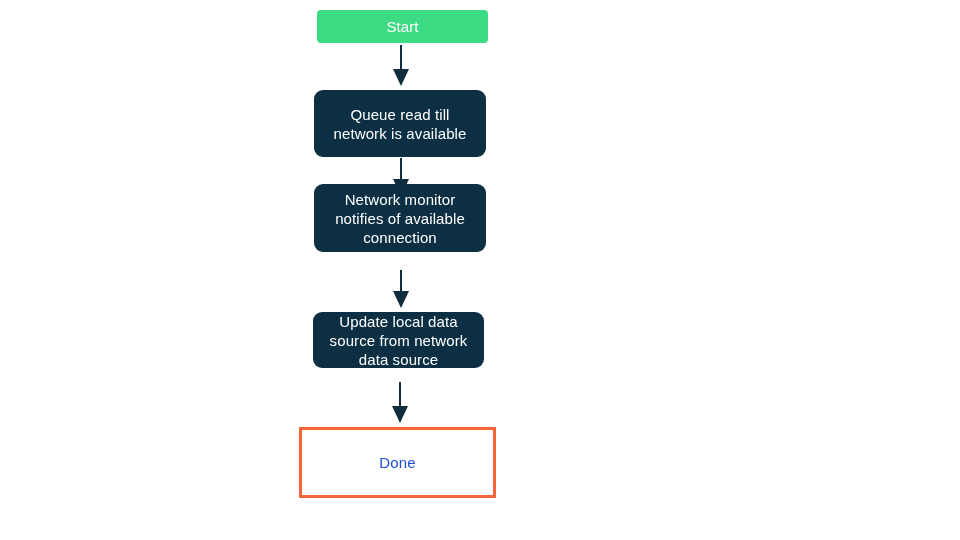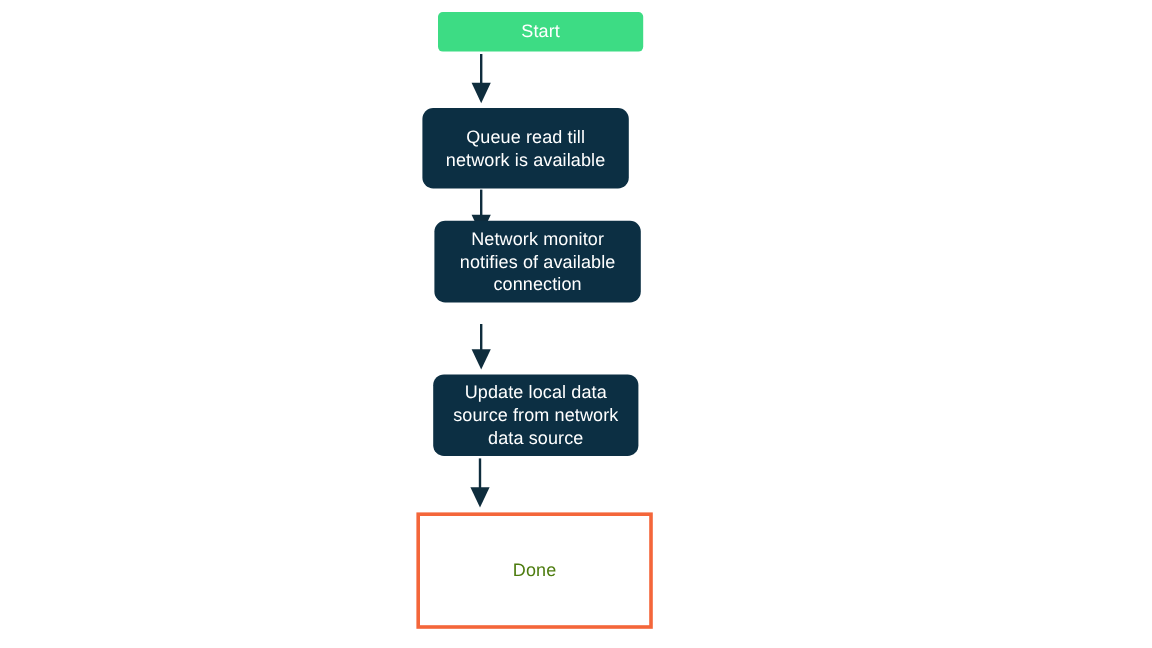--- a/index.html
+++ b/index.html
@@ -28,21 +28,20 @@
     position: absolute;
     box-sizing: border-box;
     display: flex;
     align-items: center;
     justify-content: center;
     text-align: center;
     font-size: 15px;
     line-height: 19px;
     letter-spacing: 0.1px;
     white-space: pre-line;
-    margin-left: 48px;
   }
 
   
   .node--start {
     left: 317px;
     top: 10px;
     width: 171px;
     height: 33px;
     background: #3ddc84;
     color: #ffffff;
@@ -50,47 +49,47 @@
     font-size: 15px;
   }
 
   
   .node--process {
     background: #0c2f43;
     color: #ffffff;
     border-radius: 9px;
   }
   .node--p1 {
-    left: 304px;
+    left: 314px;
     top: 90px;
     width: 172px;
     height: 67px;
   }
   .node--p2 {
     left: 314px;
     top: 184px;
     width: 172px;
     height: 68px;
   }
   .node--p3 {
     left: 313px;
     top: 312px;
     width: 171px;
-    height: 68px;
+    height: 56px;
   }
 
   
   .node--done {
     left: 299px;
     top: 427px;
     width: 197px;
-    height: 97px;
+    height: 71px;
     background: #ffffff;
     border: 3px solid #f4663a;
-    color: #4d7c0f;
+    color: #1d4ed8;
     border-radius: 0;
     font-size: 15px;
   }
 
   
   .connector {
     position: absolute;
     overflow: visible;
   }
   .connector .line {

